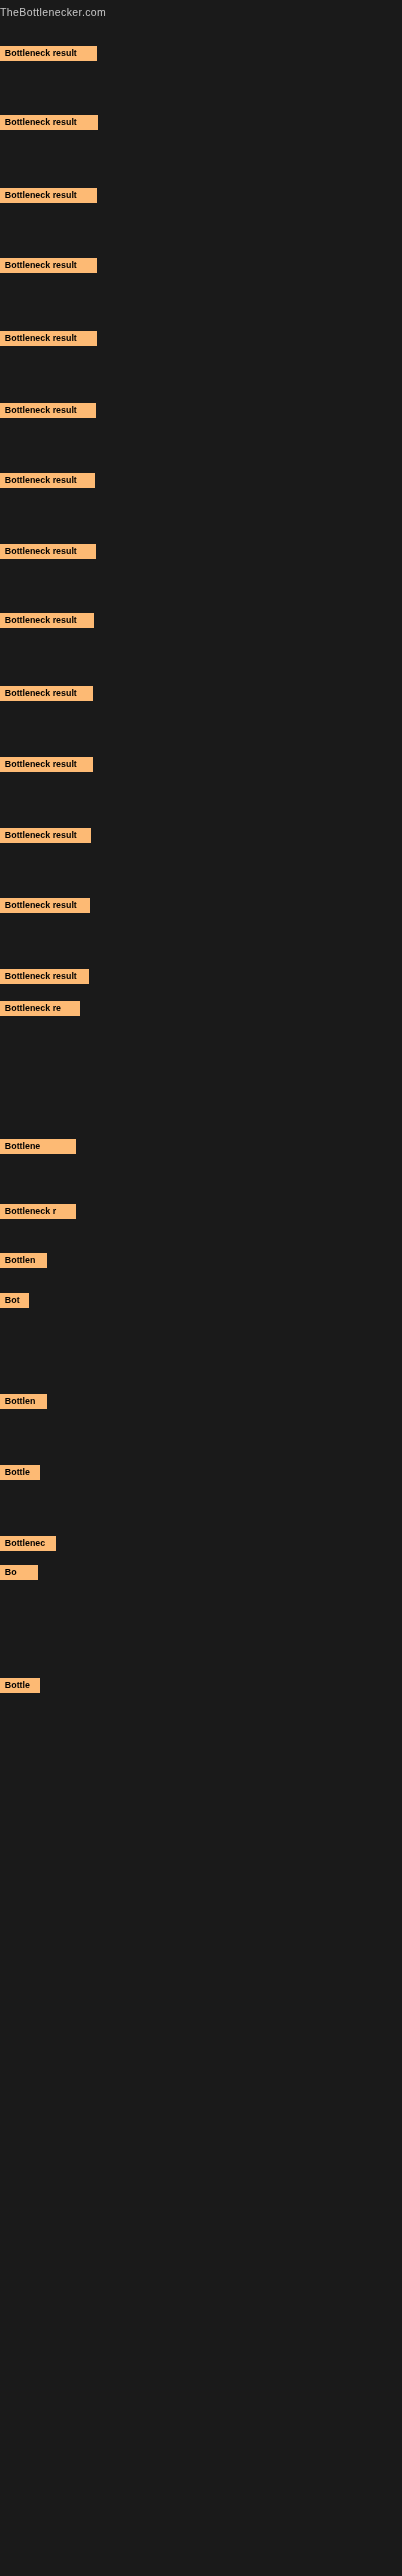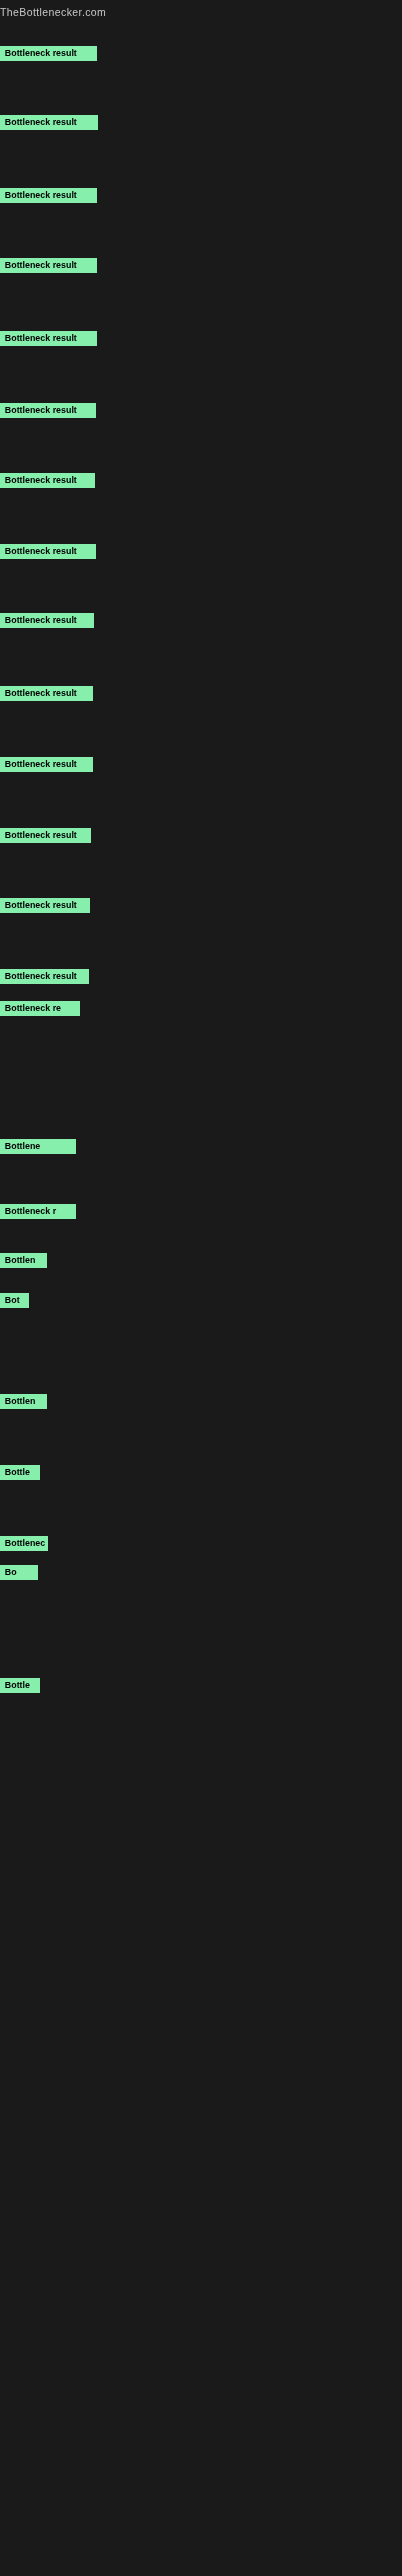--- a/index.html
+++ b/index.html
@@ -20,21 +20,21 @@
       text-align: left;
       padding: 6.4px 0 3.2px 0;
       color: #c8c8c8;
       font-size: 10.5px;
       letter-spacing: 0.4px;
     }
 
     .bottleneck-item {
       position: absolute;
       left: 0;
-      background-color: #86efac;
+      background-color: #fdba74;
       color: #000;
       font-size: 8.9px;
       font-weight: bold;
       padding: 2.4px 4.8px;
       white-space: nowrap;
       overflow: hidden;
     }
   </style>
 </head>
 <body>
@@ -57,16 +57,16 @@
 <div class="bottleneck-item" style="top: 828px; width: 91px;">Bottleneck result</div>
 <div class="bottleneck-item" style="top: 898px; width: 90px;">Bottleneck result</div>
 <div class="bottleneck-item" style="top: 969px; width: 89px;">Bottleneck result</div>
 <div class="bottleneck-item" style="top: 1001px; width: 80px;">Bottleneck re</div>
 <div class="bottleneck-item" style="top: 1139px; width: 76px;">Bottlene</div>
 <div class="bottleneck-item" style="top: 1204px; width: 76px;">Bottleneck r</div>
 <div class="bottleneck-item" style="top: 1253px; width: 47px;">Bottlen</div>
 <div class="bottleneck-item" style="top: 1293px; width: 29px;">Bot</div>
 <div class="bottleneck-item" style="top: 1394px; width: 47px;">Bottlen</div>
 <div class="bottleneck-item" style="top: 1465px; width: 40px;">Bottle</div>
-<div class="bottleneck-item" style="top: 1536px; width: 48px;">Bottlenec</div>
+<div class="bottleneck-item" style="top: 1536px; width: 56px;">Bottlenec</div>
 <div class="bottleneck-item" style="top: 1565px; width: 38px;">Bo</div>
 <div class="bottleneck-item" style="top: 1678px; width: 40px;">Bottle</div>
 
 
 </body></html>

